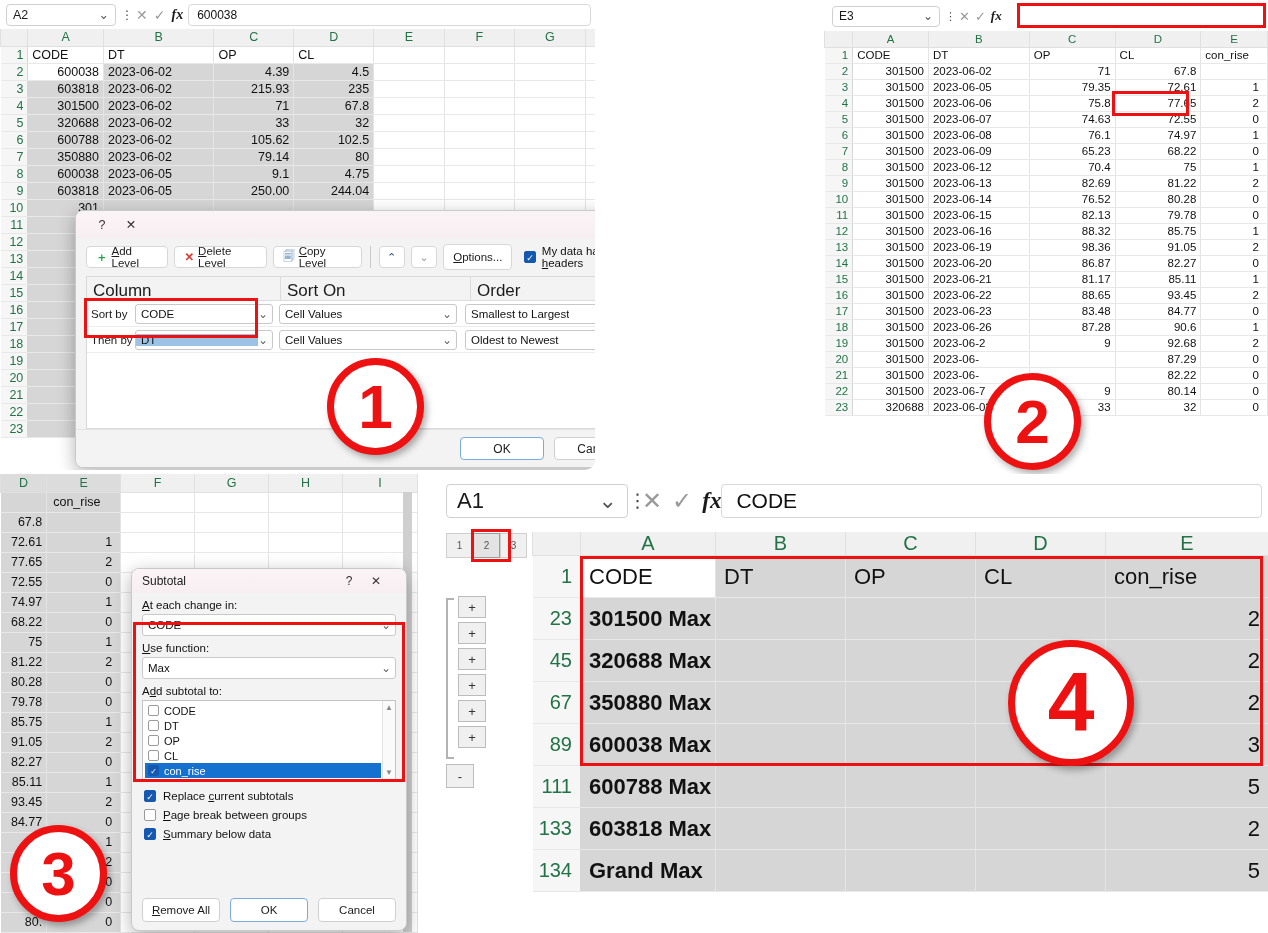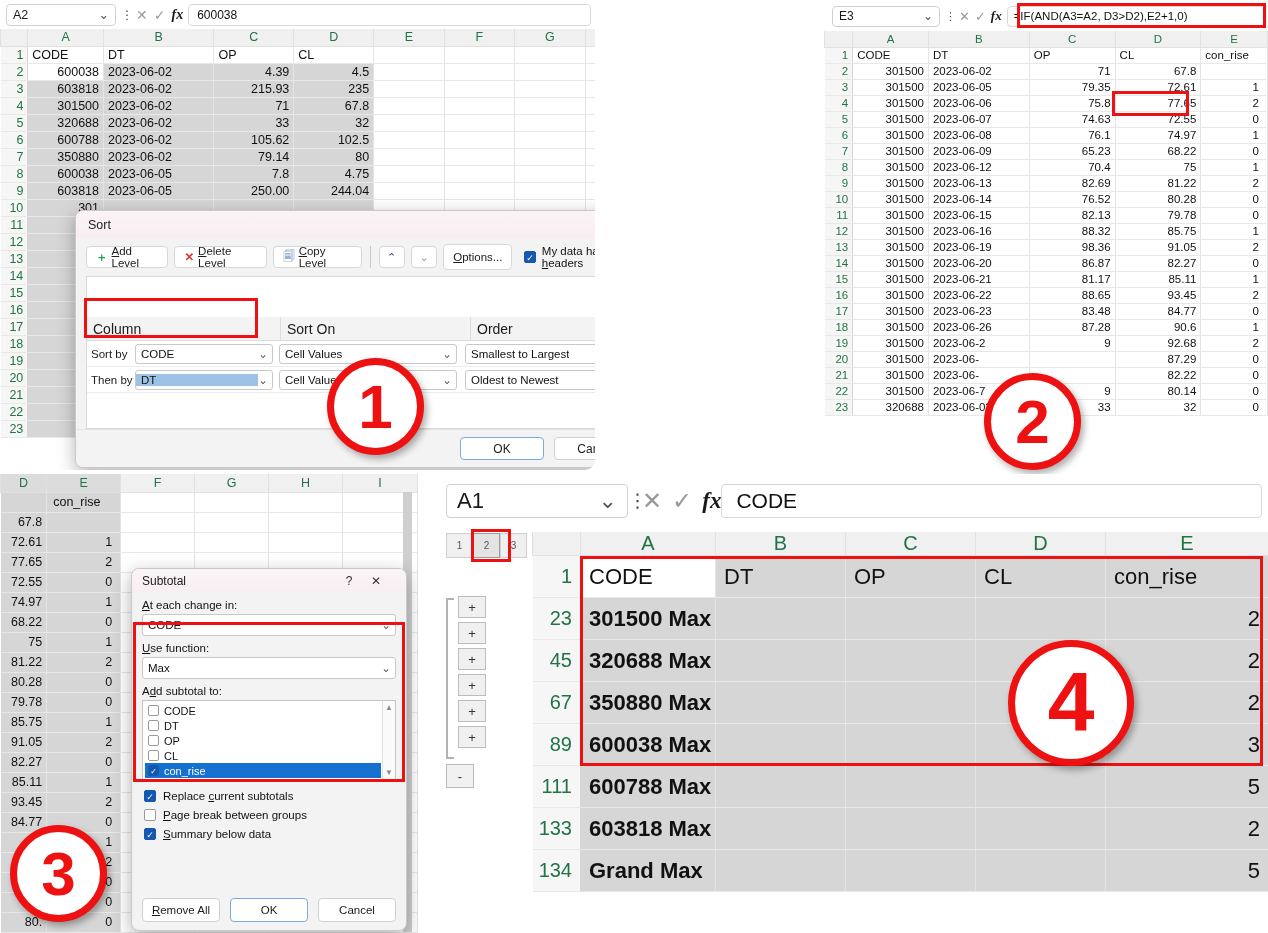--- a/index.html
+++ b/index.html
@@ -255,21 +255,21 @@
             <td class="cell num sel" style="padding-right:4px;">80</td>
             <td class="cell white"></td>
             <td class="cell white"></td>
             <td class="cell white"></td>
             <td class="cell white"></td>
           </tr>
           <tr style="height:17px;">
             <td class="rowh" style="padding-right:4px;">8</td>
             <td class="cell num sel" style="padding-right:4px;">600038</td>
             <td class="cell txt sel" style="padding-left:4px;">2023-06-05</td>
-            <td class="cell num sel" style="padding-right:4px;">7.8</td>
+            <td class="cell num sel" style="padding-right:4px;">9.1</td>
             <td class="cell num sel" style="padding-right:4px;">4.75</td>
             <td class="cell white"></td>
             <td class="cell white"></td>
             <td class="cell white"></td>
             <td class="cell white"></td>
           </tr>
           <tr style="height:17px;">
             <td class="rowh" style="padding-right:4px;">9</td>
             <td class="cell num sel" style="padding-right:4px;">603818</td>
             <td class="cell txt sel" style="padding-left:4px;">2023-06-05</td>
@@ -433,21 +433,20 @@
             <td class="cell white"></td>
             <td class="cell white"></td>
             <td class="cell white"></td>
           </tr>
         </tbody>
     </table>
   </div>
 
   <div class="dlg" style="left:75px;top:210px;width:578px;height:258px;">
     <div class="dlg-title" style="height:27px;padding:0 4px 0 12px;font-size:12.5px;">
-      <span class="t">Sort</span>
       <span class="q" style="width:28px;font-size:12.5px;">?</span>
       <span class="x" style="width:30px;font-size:12.5px;">✕</span>
     </div>
 
     <div class="btnbar" style="padding:6px 10px 4px 10px;gap:6px;">
       <div class="tbtn" style="height:22px;padding:0 9px;font-size:11.5px;">
         <span class="plus">＋</span>
         <span><span class="u">A</span>dd Level</span>
       </div>
       <div class="tbtn" style="height:22px;padding:0 9px;font-size:11.5px;">
@@ -469,21 +468,21 @@
         <span><span class="u">O</span>ptions...</span>
       </div>
       <div style="flex:1"></div>
       <div style="display:flex;align-items:center;gap:6px;font-size:11.5px;color:#111;">
         <span class="chk-on" style="width:12px;height:12px;font-size:9px;line-height:12px;">✓</span>
         <span>My data has <span class="u">h</span>eaders</span>
       </div>
     </div>
 
     <div class="sortgrid" style="position:absolute;left:10px;top:65px;width:558px;height:153px;">
-      <div class="sg-head" style="height:24px;font-size:14px;margin-top:40px;">
+      <div class="sg-head" style="height:24px;font-size:17px;">
         <div style="width:194px;padding:4px 0 0 6px;border-right:1px solid #dcdcdc;">Column</div>
         <div style="width:190px;padding:4px 0 0 6px;border-right:1px solid #dcdcdc;">Sort On</div>
         <div style="flex:1;padding:4px 0 0 6px;">Order</div>
       </div>
       <div id="sort-levels">
           <div class="sg-row" style="height:26px;font-size:11.5px;border-bottom:1px solid #ececec;">
             <div class="sg-lbl" style="width:48px;padding-left:4px;">Sort by</div>
             <div class="combo" style="width:138px;height:20px;margin-right:6px;">
               <span class="cv">CODE</span>
               <span class="cc">⌄</span>
@@ -540,23 +539,20 @@
     <div class="namebox" style="width:108px;height:21px;font-size:12px;">
       <span class="nb-txt">E3</span>
       <span class="nb-chev">⌄</span>
     </div>
     <div class="kebab" style="width:9px;font-size:11px;line-height:10px;">⋮</div>
     <div class="xcheck" style="font-size:13px;gap:5px;">
       <span>✕</span>
       <span>✓</span>
       <span class="fx" style="font-size:13px;">fx</span>
     </div>
-    <div class="formulabox" style="height:21px;font-size:11.5px;padding-left:6px;">
-      <span>=IF(AND(A3=A2, D3&gt;D2),E2+1,0)</span>
-    </div>
   </div>
 
   <div class="grid" style="position:absolute;left:0;top:31px;width:444px;">
     <table class="gridtbl" id="p2-table" style="width:444px;font-size:11.5px;">
       <colgroup>
         <col style="width:28px">
           <col style="width:75px">
           <col style="width:100px">
         <col style="width:85px">
           <col style="width:85px">

